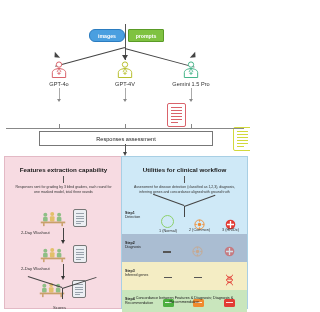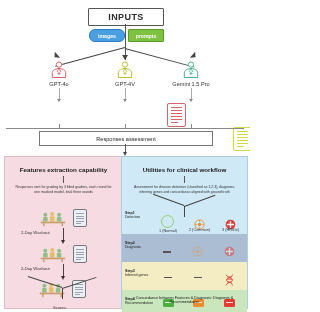--- a/index.html
+++ b/index.html
@@ -98,21 +98,20 @@
   #concordance{
     position:absolute;left:0;right:0;bottom:4px;text-align:center;
     font-size:3.8px;color:#1a1a1a;
   }
 </style>
 </head>
 <body>
 
 <div class="fig">
 
-  <div class="abs ctr" id="inputs-box">INPUTS</div>
 
   <div class="vline" style="left:125px;top:24px;height:36px;"></div>
 
   <div class="abs ctr" id="tag-images">images</div>
   <div class="abs ctr" id="tag-prompts">prompts</div>
 
   <div class="diag" style="left:125px;top:48px;width:72px;transform:rotate(165deg);"></div>
   <div class="diag" style="left:125px;top:48px;width:72px;transform:rotate(15deg);"></div>
   <div class="arrowhead" style="left:52px;top:54px;border-left:4px solid transparent;border-right:4px solid transparent;border-top:4px solid #444;transform:rotate(48deg);"></div>
   <div class="arrowhead" style="left:190px;top:54px;border-left:4px solid transparent;border-right:4px solid transparent;border-top:4px solid #444;transform:rotate(-48deg);"></div>

